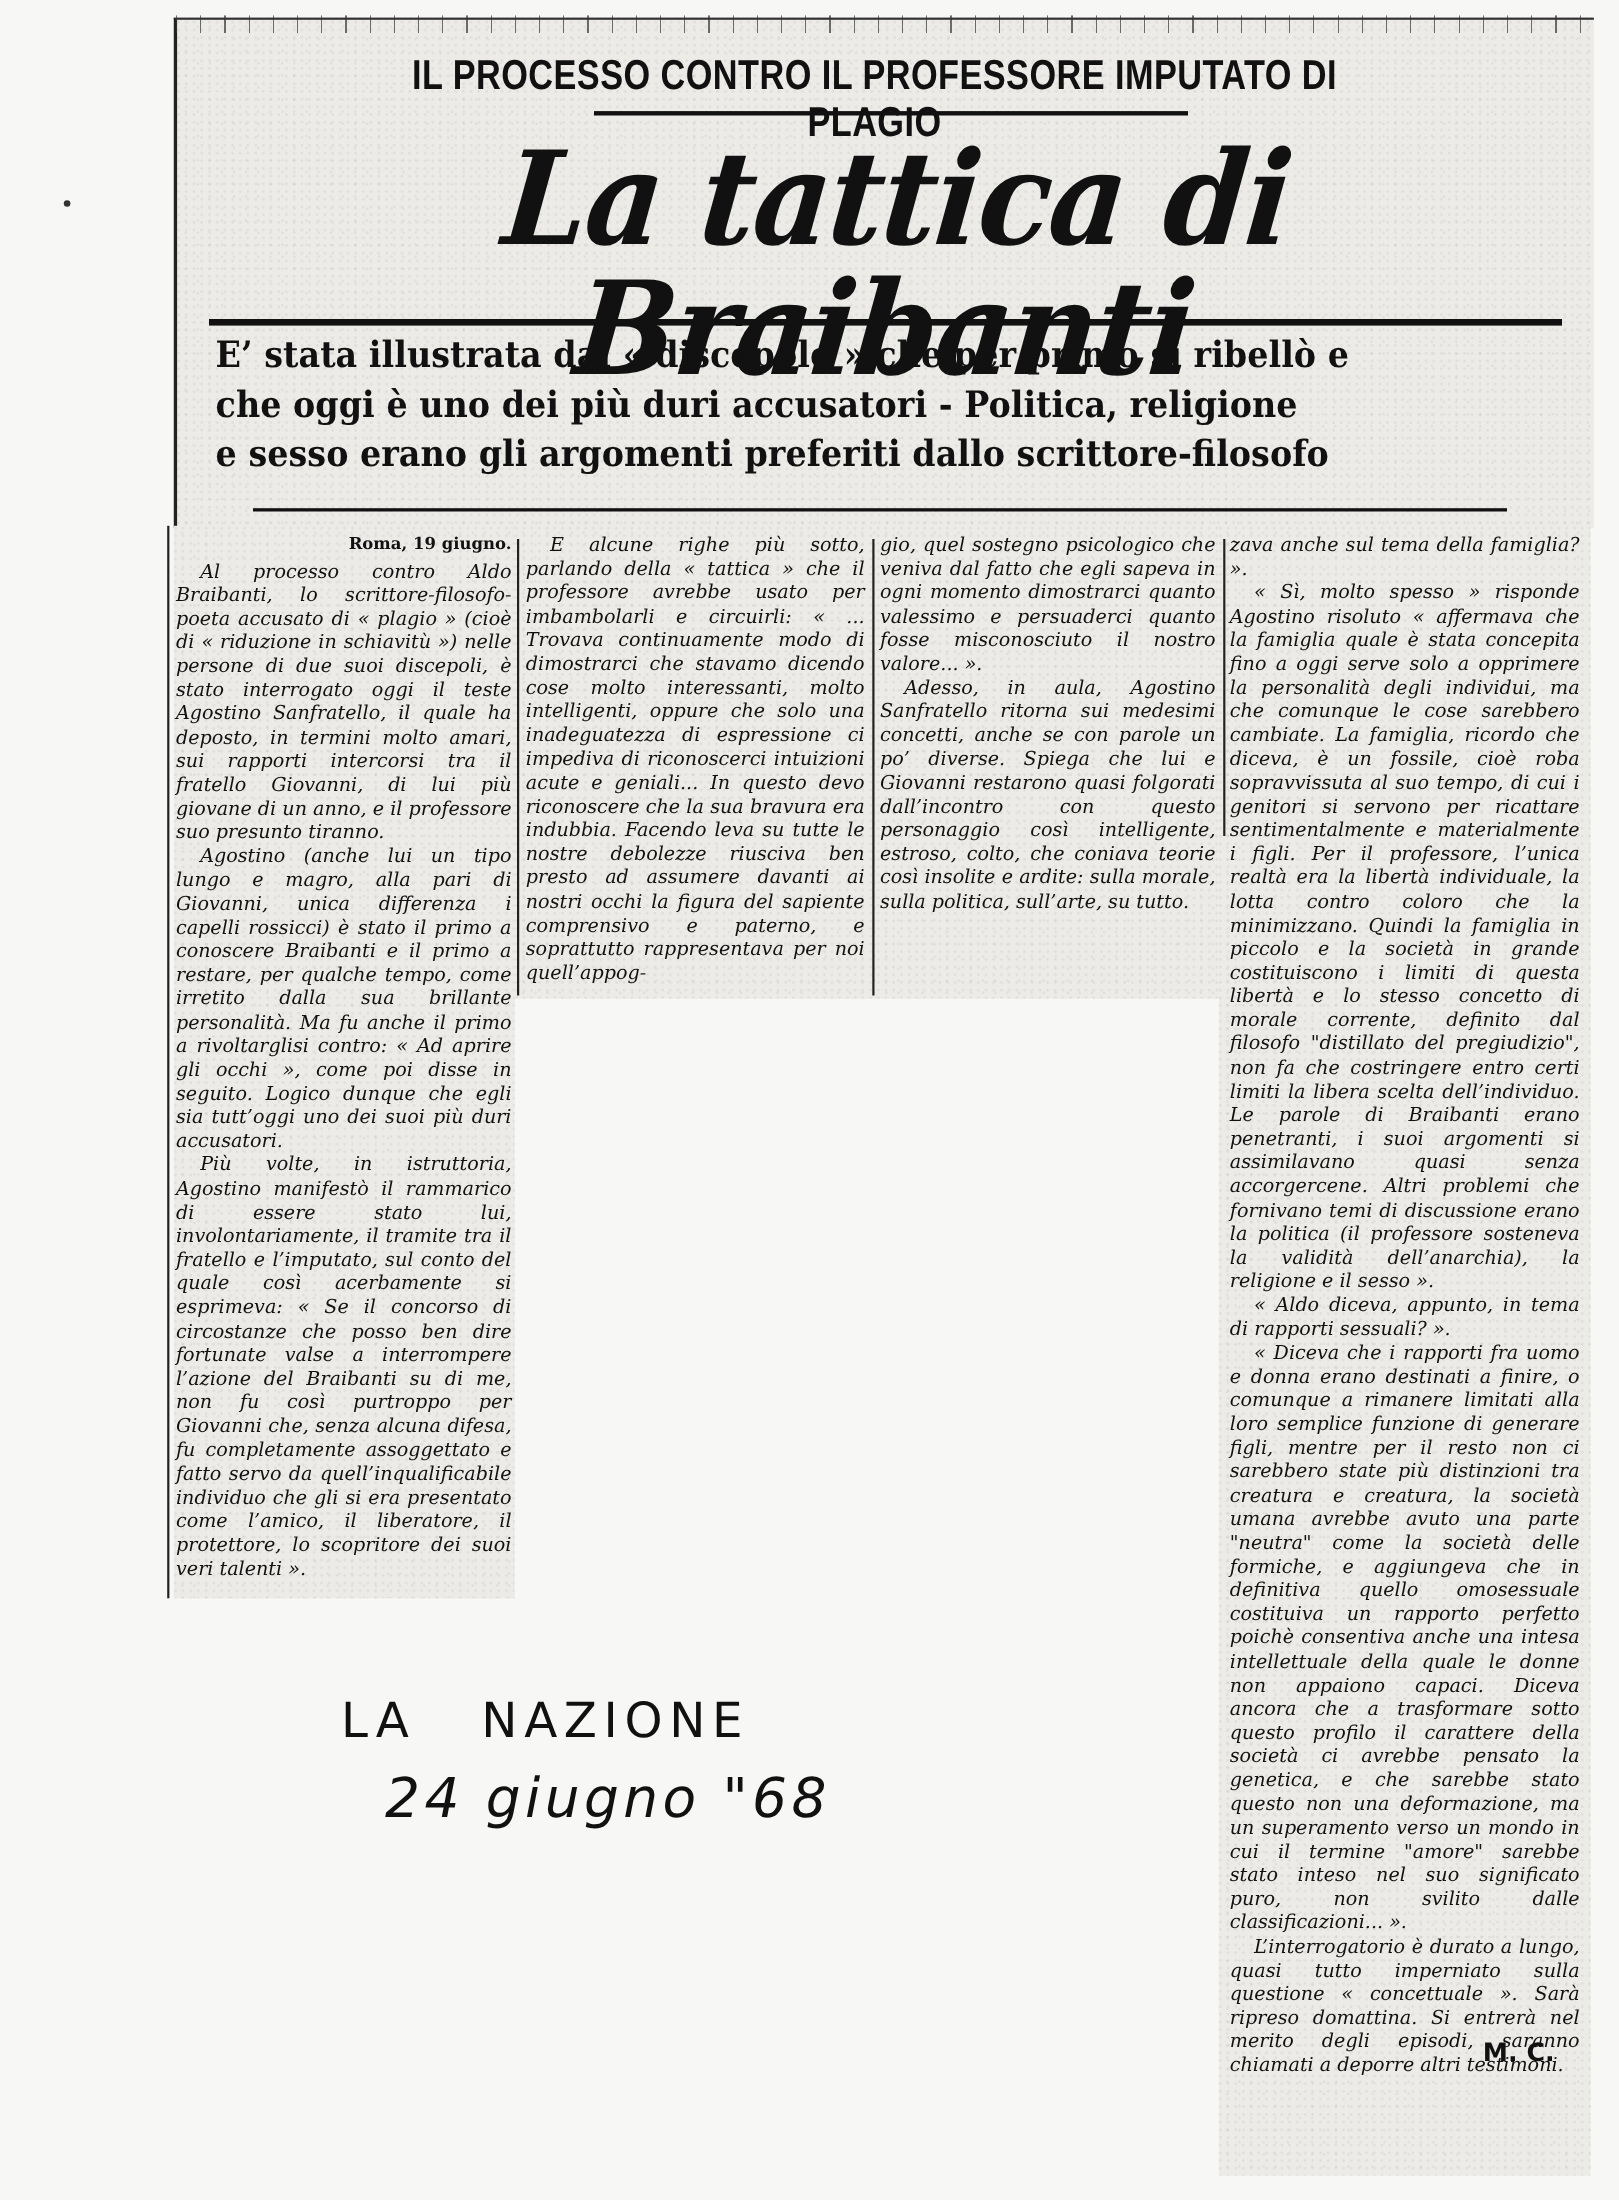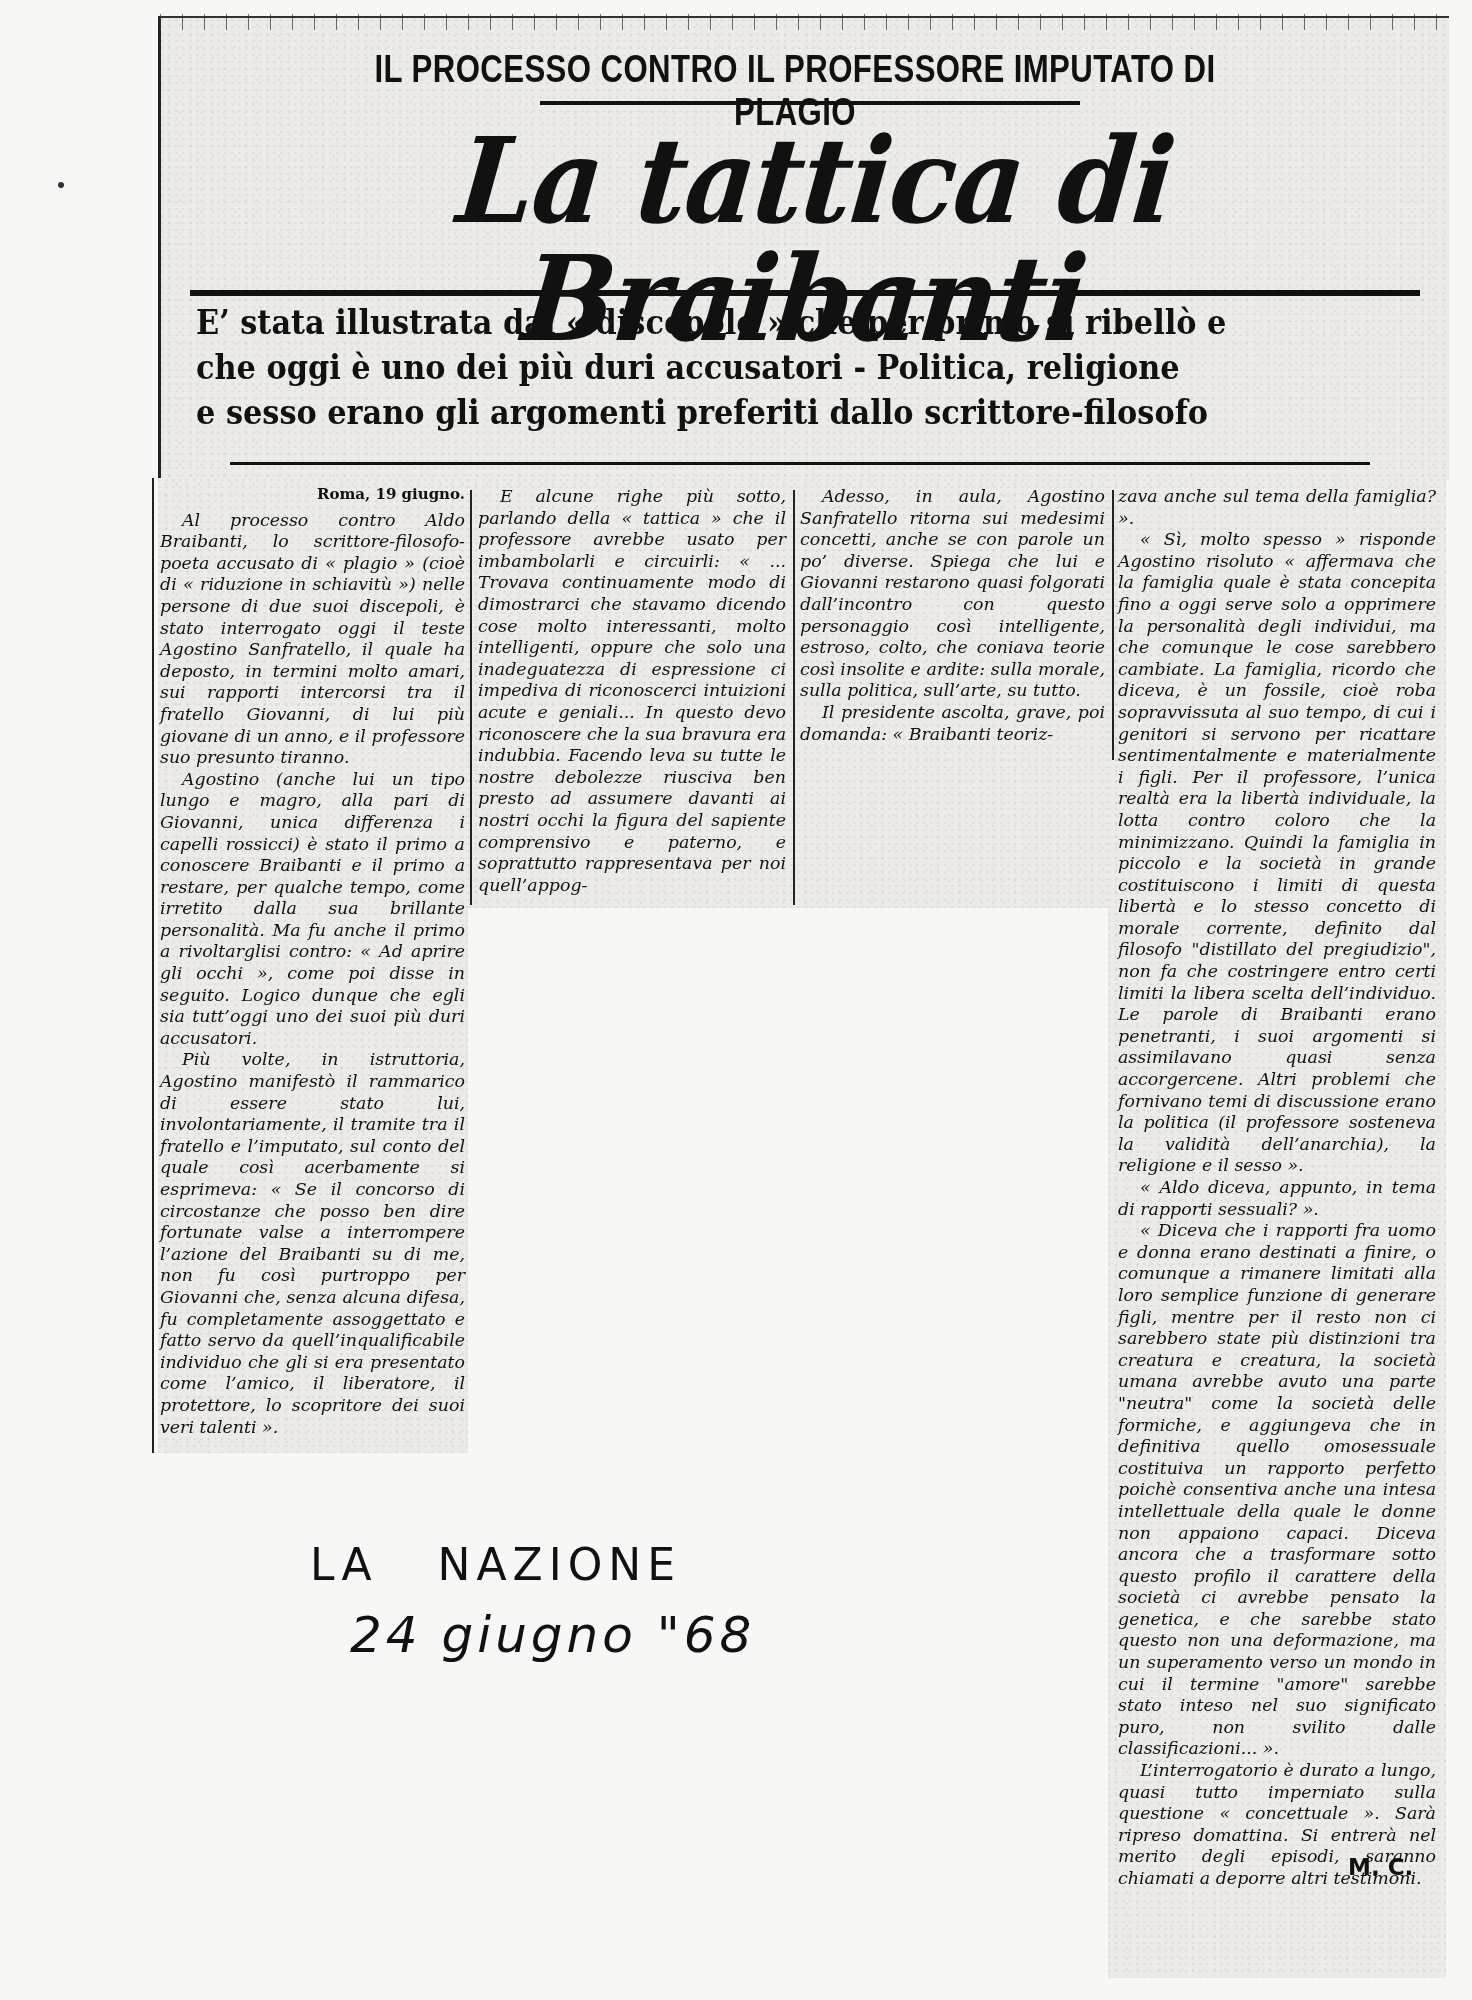--- a/index.html
+++ b/index.html
@@ -97,22 +97,22 @@
   <p>Al processo contro Aldo Braibanti, lo scrittore-filosofo-poeta accusato di « plagio » (cioè di « riduzione in schiavitù ») nelle persone di due suoi discepoli, è stato interrogato oggi il teste Agostino Sanfratello, il quale ha deposto, in termini molto amari, sui rapporti intercorsi tra il fratello Giovanni, di lui più giovane di un anno, e il professore suo presunto tiranno.</p>
   <p>Agostino (anche lui un tipo lungo e magro, alla pari di Giovanni, unica differenza i capelli rossicci) è stato il primo a conoscere Braibanti e il primo a restare, per qualche tempo, come irretito dalla sua brillante personalità. Ma fu anche il primo a rivoltarglisi contro: « Ad aprire gli occhi », come poi disse in seguito. Logico dunque che egli sia tutt’oggi uno dei suoi più duri accusatori.</p>
   <p>Più volte, in istruttoria, Agostino manifestò il rammarico di essere stato lui, involontariamente, il tramite tra il fratello e l’imputato, sul conto del quale così acerbamente si esprimeva: « Se il concorso di circostanze che posso ben dire fortunate valse a interrompere l’azione del Braibanti su di me, non fu così purtroppo per Giovanni che, senza alcuna difesa, fu completamente assoggettato e fatto servo da quell’inqualificabile individuo che gli si era presentato come l’amico, il liberatore, il protettore, lo scopritore dei suoi veri talenti ».</p>
 </div>
 
 <div class="col" style="left:478px;top:486px;width:308px;">
   <p>E alcune righe più sotto, parlando della « tattica » che il professore avrebbe usato per imbambolarli e circuirli: « ... Trovava continuamente modo di dimostrarci che stavamo dicendo cose molto interessanti, molto intelligenti, oppure che solo una inadeguatezza di espressione ci impediva di riconoscerci intuizioni acute e geniali... In questo devo riconoscere che la sua bravura era indubbia. Facendo leva su tutte le nostre debolezze riusciva ben presto ad assumere davanti ai nostri occhi la figura del sapiente comprensivo e paterno, e soprattutto rappresentava per noi quell’appog-</p>
 </div>
 
 <div class="col" style="left:800px;top:486px;width:305px;">
+  <p class="noind">gio, quel sostegno psicologico che veniva dal fatto che egli sapeva in ogni momento dimostrarci quanto valessimo e persuaderci quanto fosse misconosciuto il nostro valore... ».</p>
   <p>Adesso, in aula, Agostino Sanfratello ritorna sui medesimi concetti, anche se con parole un po’ diverse. Spiega che lui e Giovanni restarono quasi folgorati dall’incontro con questo personaggio così intelligente, estroso, colto, che coniava teorie così insolite e ardite: sulla morale, sulla politica, sull’arte, su tutto.</p>
-  <p>Il presidente ascolta, grave, poi domanda: « Braibanti teoriz-</p>
 </div>
 
 <div class="col" style="left:1118px;top:486px;width:318px;">
   <p class="noind">zava anche sul tema della famiglia? ».</p>
   <p>« Sì, molto spesso » risponde Agostino risoluto « affermava che la famiglia quale è stata concepita fino a oggi serve solo a opprimere la personalità degli individui, ma che comunque le cose sarebbero cambiate. La famiglia, ricordo che diceva, è un fossile, cioè roba sopravvissuta al suo tempo, di cui i genitori si servono per ricattare sentimentalmente e materialmente i figli. Per il professore, l’unica realtà era la libertà individuale, la lotta contro coloro che la minimizzano. Quindi la famiglia in piccolo e la società in grande costituiscono i limiti di questa libertà e lo stesso concetto di morale corrente, definito dal filosofo "distillato del pregiudizio", non fa che costringere entro certi limiti la libera scelta dell’individuo. Le parole di Braibanti erano penetranti, i suoi argomenti si assimilavano quasi senza accorgercene. Altri problemi che fornivano temi di discussione erano la politica (il professore sosteneva la validità dell’anarchia), la religione e il sesso ».</p>
   <p>« Aldo diceva, appunto, in tema di rapporti sessuali? ».</p>
   <p>« Diceva che i rapporti fra uomo e donna erano destinati a finire, o comunque a rimanere limitati alla loro semplice funzione di generare figli, mentre per il resto non ci sarebbero state più distinzioni tra creatura e creatura, la società umana avrebbe avuto una parte "neutra" come la società delle formiche, e aggiungeva che in definitiva quello omosessuale costituiva un rapporto perfetto poichè consentiva anche una intesa intellettuale della quale le donne non appaiono capaci. Diceva ancora che a trasformare sotto questo profilo il carattere della società ci avrebbe pensato la genetica, e che sarebbe stato questo non una deformazione, ma un superamento verso un mondo in cui il termine "amore" sarebbe stato inteso nel suo significato puro, non svilito dalle classificazioni... ».</p>
   <p>L’interrogatorio è durato a lungo, quasi tutto imperniato sulla questione « concettuale ». Sarà ripreso domattina. Si entrerà nel merito degli episodi, saranno chiamati a deporre altri testimoni.</p>
 </div>
 

